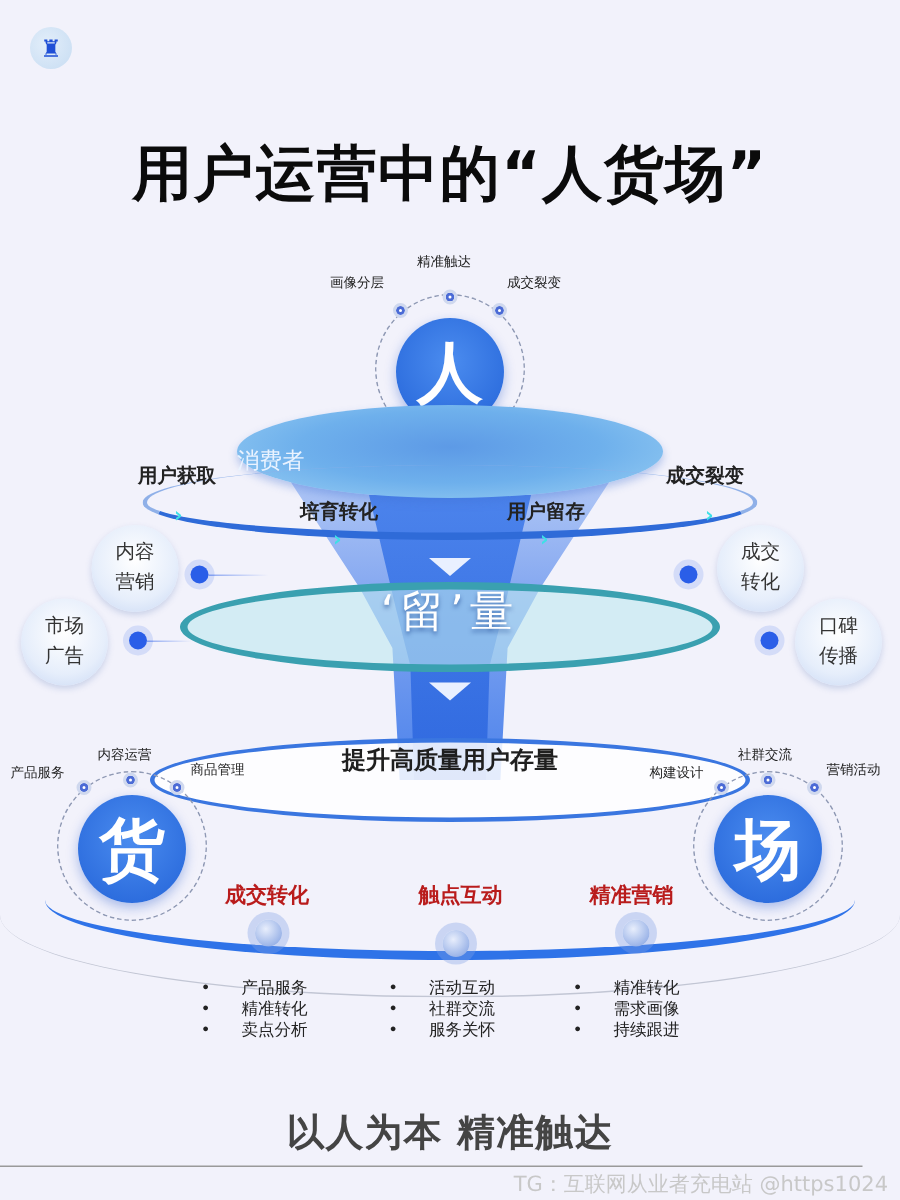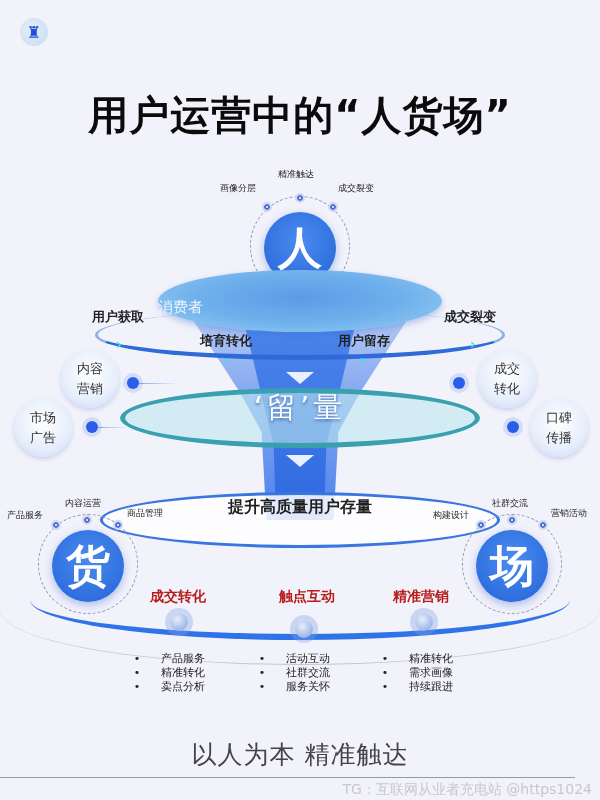--- a/index.html
+++ b/index.html
@@ -122,21 +122,21 @@
   .stage-label { font-size: 14px; font-weight: bold; color: #b91c1c; width: 110px; text-align: center; }
   .stage-node {
     width: 18px; height: 18px; border-radius: 50%;
     background: radial-gradient(circle at 40% 35%, #e8eefc, #7e9ee0);
     box-shadow: 0 0 0 5px rgba(130,160,230,0.35);
   }
   .bullets { font-size: 11px; line-height: 14px; color: #222; }
   .bullets div { display: flex; gap: 20px; }
   .bullets .b { width: 8px; text-align: center; }
 
-  .slogan { left: 0; width: 600px; top: 738px; text-align: center; font-size: 25px; font-weight: normal; color: #444; letter-spacing: 1px; }
+  .slogan { left: 0; width: 600px; top: 738px; text-align: center; font-size: 25px; font-weight: bold; color: #444; letter-spacing: 1px; }
   .rule { left: 0; width: 575px; top: 777px; height: 1px; background: #9a9a9a; }
   .watermark { right: 8px; top: 781px; font-size: 14px; color: #c8c8c8; }
 </style>
 </head>
 <body>
 
 <div class="abs brand">
   <div class="brand-logo">♜</div>
 </div>
 

